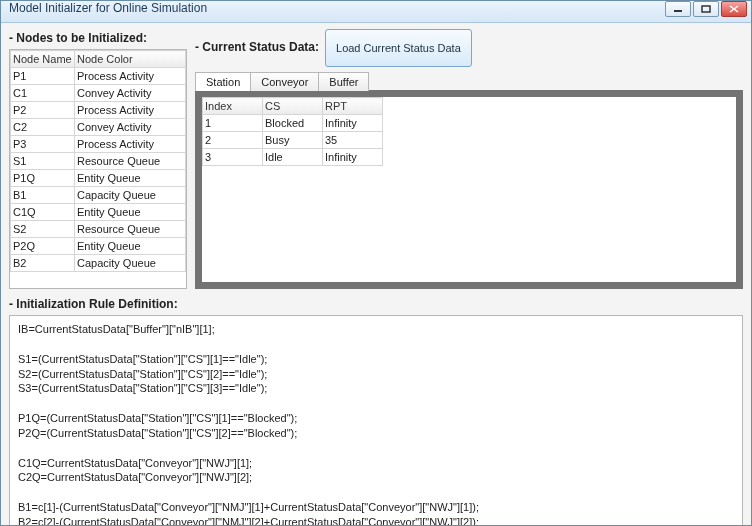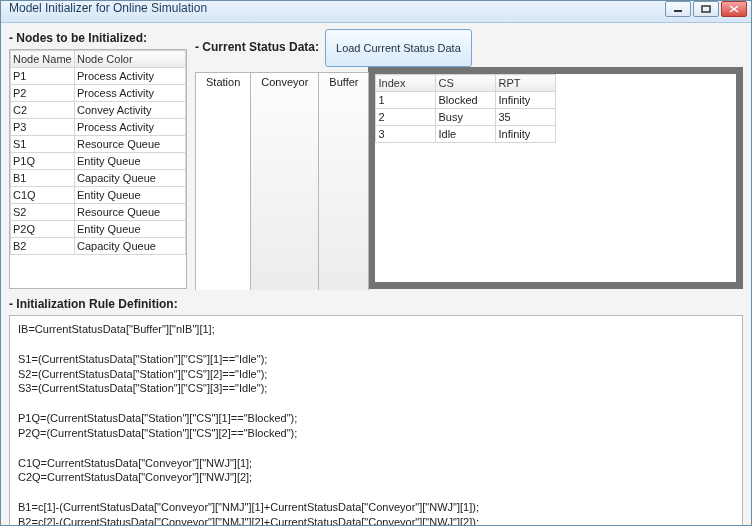--- a/index.html
+++ b/index.html
@@ -23,21 +23,21 @@
   .scroll-y { overflow-y:scroll; flex:1; }
   table { border-collapse:collapse; width:100%; table-layout:fixed; }
   th, td { border:1px solid #d6d6d6; padding:2px 2px; text-align:left; font-weight:normal; height:16px; white-space:nowrap; overflow:hidden; }
   th { background:linear-gradient(#fdfdfd,#ececec); color:#333; }
   .nodes table th:first-child, .nodes table td:first-child { width:64px; }
   .status table th, .status table td { width:60px; }
   .tabs { display:flex; margin-top:4px; }
   .tab { padding:3px 10px; border:1px solid #b7b7b7; border-bottom:none; background:linear-gradient(#fdfdfd,#ececec); margin-right:-1px; cursor:pointer; position:relative; top:1px; }
   .tab.active { background:#fff; z-index:2; }
   .tab-body { border:7px solid #737373; background:#fff; flex:1; overflow:auto; }
-  .status-inner { display:flex; flex-direction:row; flex:1; }
+  .status-inner { display:flex; flex-direction:column; flex:1; }
   .rule-section { display:flex; flex-direction:column; flex:1; margin-top:6px; }
   .rule-body { border:1px solid #b7b7b7; background:#fff; flex:1; padding:6px 8px; white-space:pre; font-family:"Segoe UI", Tahoma, Arial, sans-serif; font-size:11px; overflow:auto; line-height:1.35; }
   ::-webkit-scrollbar { width:16px; height:16px; }
   ::-webkit-scrollbar-track { background:#f0f0f0; border-left:1px solid #d0d0d0; }
   ::-webkit-scrollbar-thumb { background:#cfcfcf; border:1px solid #a8a8a8; border-radius:2px; }
   ::-webkit-scrollbar-button { background:#e8e8e8; border:1px solid #b8b8b8; height:16px; }
 </style>
 </head>
 <body>
 
@@ -77,20 +77,24 @@
               <thead>
                 <tr>
                   <th>Node Name</th>
                   <th>Node Color</th>
                 </tr>
               </thead>
               <tbody id="nodes-body">
                   <tr>
                     <td>P1</td>
                     <td>Process Activity</td>
+                  </tr>
+                  <tr>
+                    <td>C1</td>
+                    <td>Convey Activity</td>
                   </tr>
                   <tr>
                     <td>P2</td>
                     <td>Process Activity</td>
                   </tr>
                   <tr>
                     <td>C2</td>
                     <td>Convey Activity</td>
                   </tr>
                   <tr>

